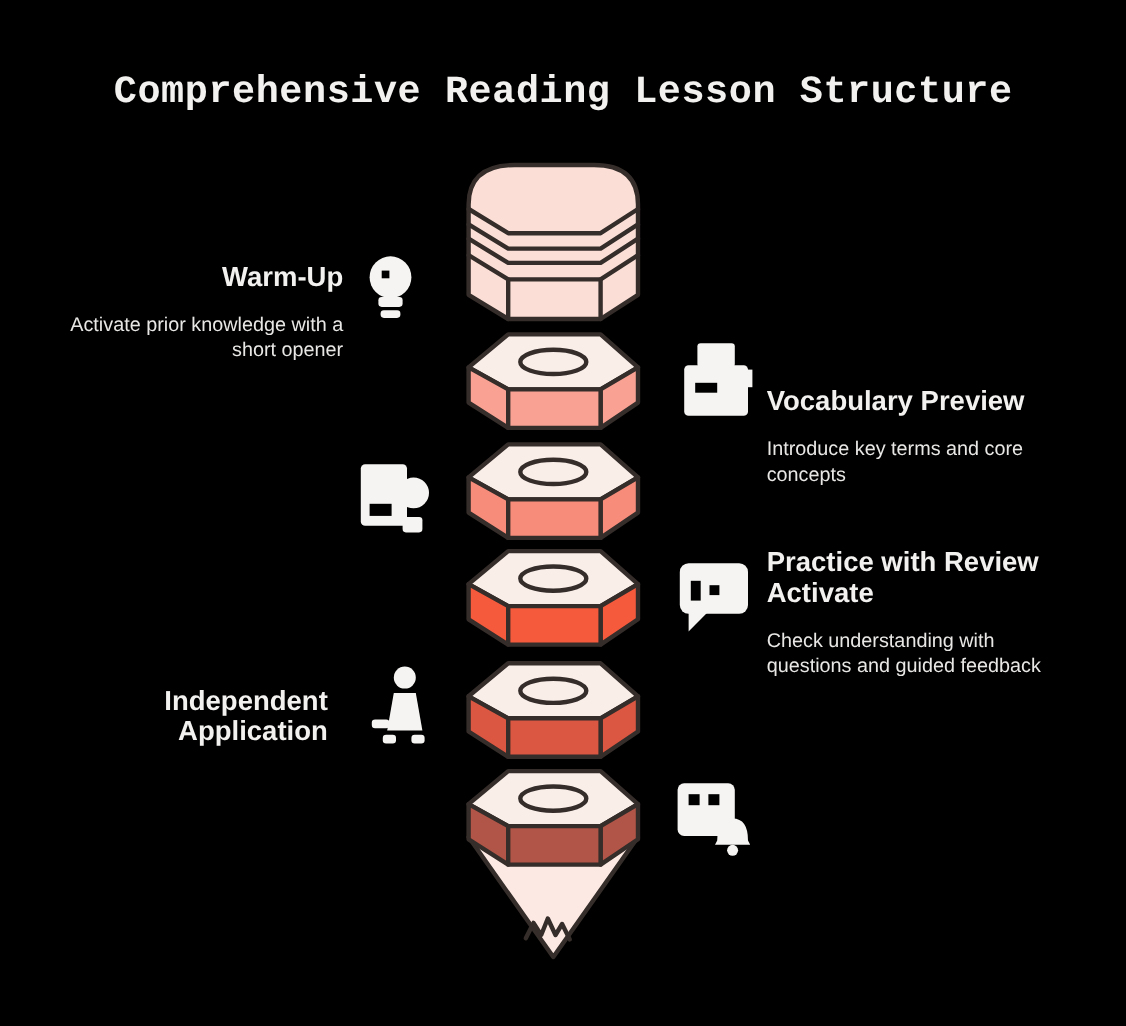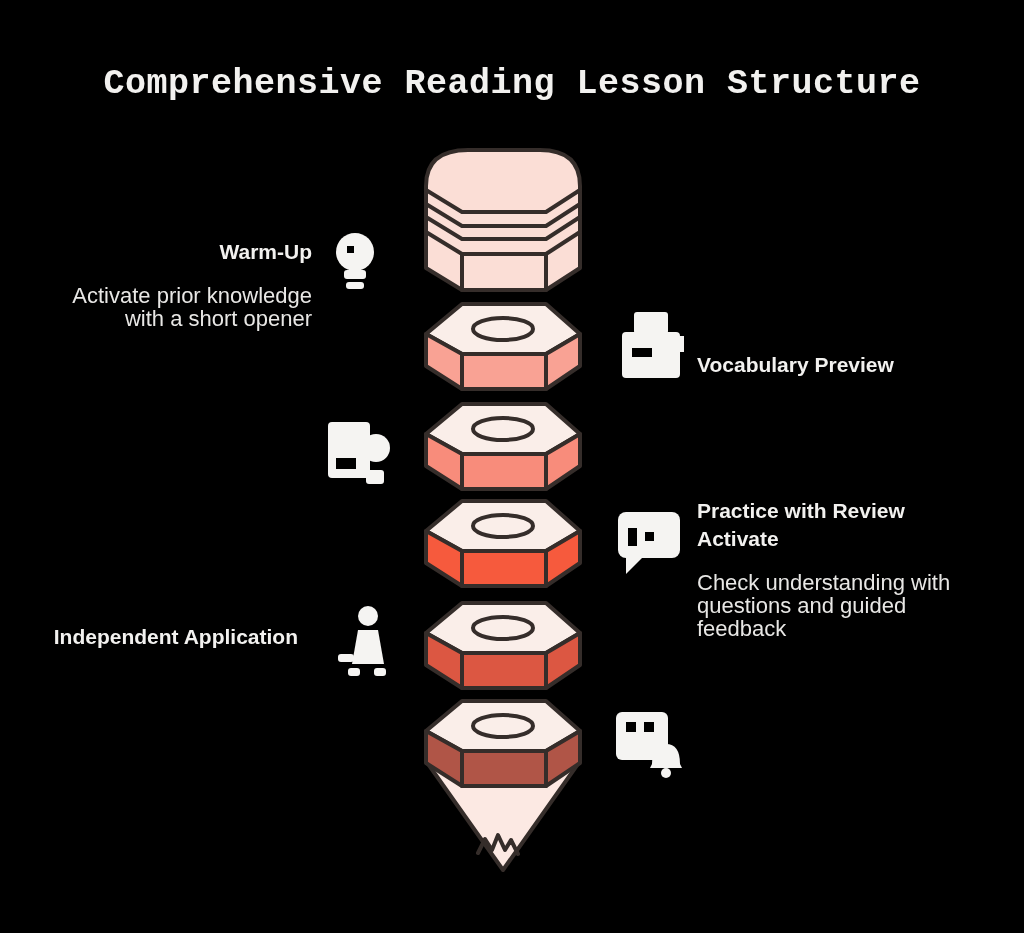--- a/index.html
+++ b/index.html
@@ -5,22 +5,22 @@
   html,body { margin:0; padding:0; background:#000; }
   .canvas {
     position:relative; width:1024px; height:933px; background:#000000;
     font-family:"Liberation Sans","DejaVu Sans",sans-serif; color:#f2f1ef; overflow:hidden;
   }
   .title {
     position:absolute; top:64px; left:0; width:1024px; text-align:center;
     font-size:35px; font-weight:bold; letter-spacing:.5px;font-family:Liberation Mono, monospace;
   }
   .section { position:absolute; }
-  .label { font-weight:bold; font-size:21px; line-height:28px; }
-  .desc   { font-size:22px; line-height:23px; margin-top:18px; opacity:.96; }
+  .label { font-weight:bold; font-size:25px; line-height:28px; }
+  .desc   { font-size:18px; line-height:23px; margin-top:18px; opacity:.96; }
   .left-text  { text-align:right; }
   .right-text { text-align:left; }
   .icon { position:absolute; }
   .icon svg { display:block; }
   .ic-w { fill:#f5f4f2; }
   .ic-d { fill:#000000; }
   .pencil { position:absolute; left:418px; top:140px; }
   .ln { stroke-width:4; stroke-linejoin:round; stroke-linecap:round; }
   .nofill { fill:none; }
 </style>
@@ -107,20 +107,21 @@
   <div class="icon" style="left:614px; top:306px;">
     <svg width="78" height="82" viewBox="0 0 78 82">
       <rect class="ic-w" x="20" y="6" width="34" height="22" rx="3"></rect>
       <rect class="ic-w" x="8" y="26" width="58" height="46" rx="4"></rect>
       <rect class="ic-d" x="18" y="42" width="20" height="9"></rect>
       <rect class="ic-w" x="56" y="30" width="14" height="16"></rect>
     </svg>
   </div>
   <div class="section right-text" style="left:697px; top:332px; width:280px;margin-top:19px;">
     <div class="label">Vocabulary Preview</div>
+    <div class="desc">Introduce key terms and core concepts</div>
   </div>
 
   <div class="icon" style="left:322px; top:414px;">
     <svg width="74" height="80" viewBox="0 0 74 80">
       <rect class="ic-w" x="6" y="8" width="42" height="56" rx="4"></rect>
       <rect class="ic-d" x="14" y="44" width="20" height="11"></rect>
       <circle class="ic-w" cx="54" cy="34" r="14"></circle>
       <rect class="ic-w" x="44" y="56" width="18" height="14" rx="3"></rect>
     </svg>
   </div>

